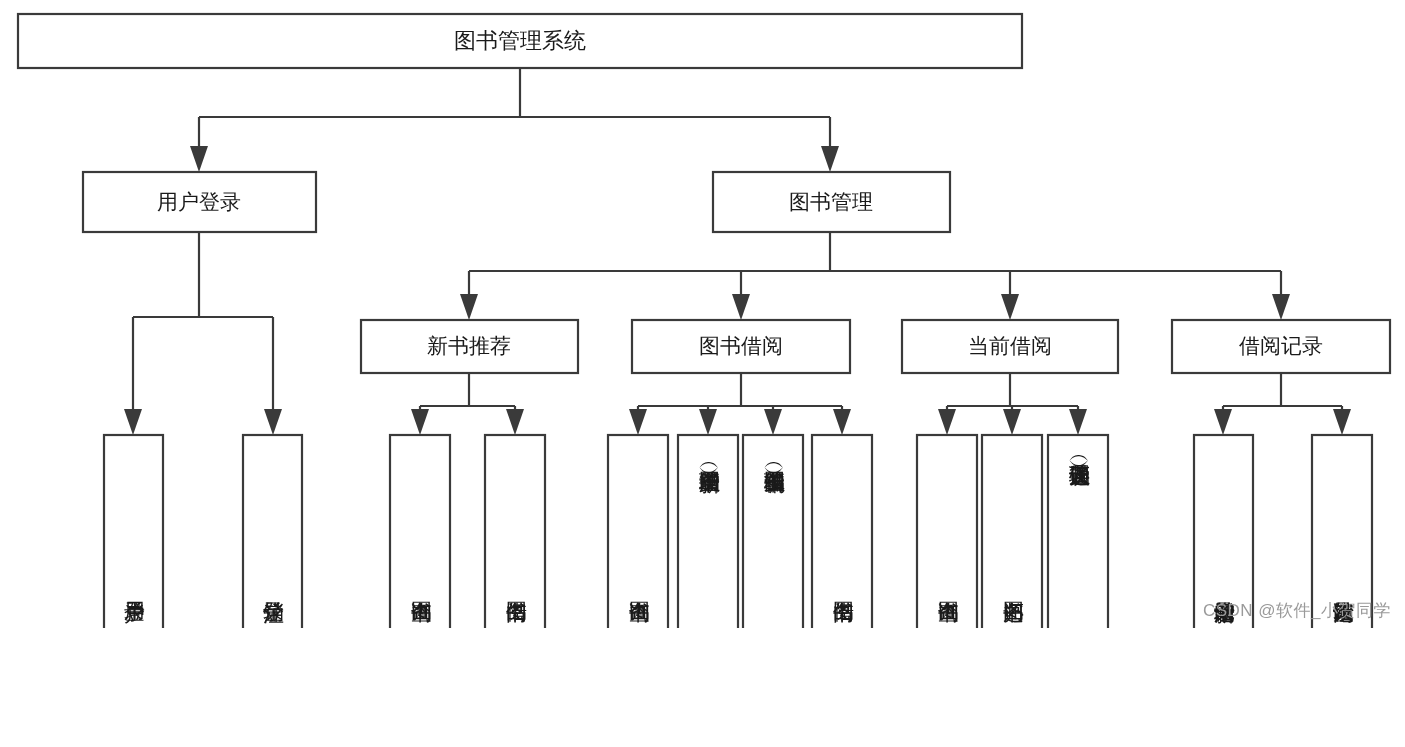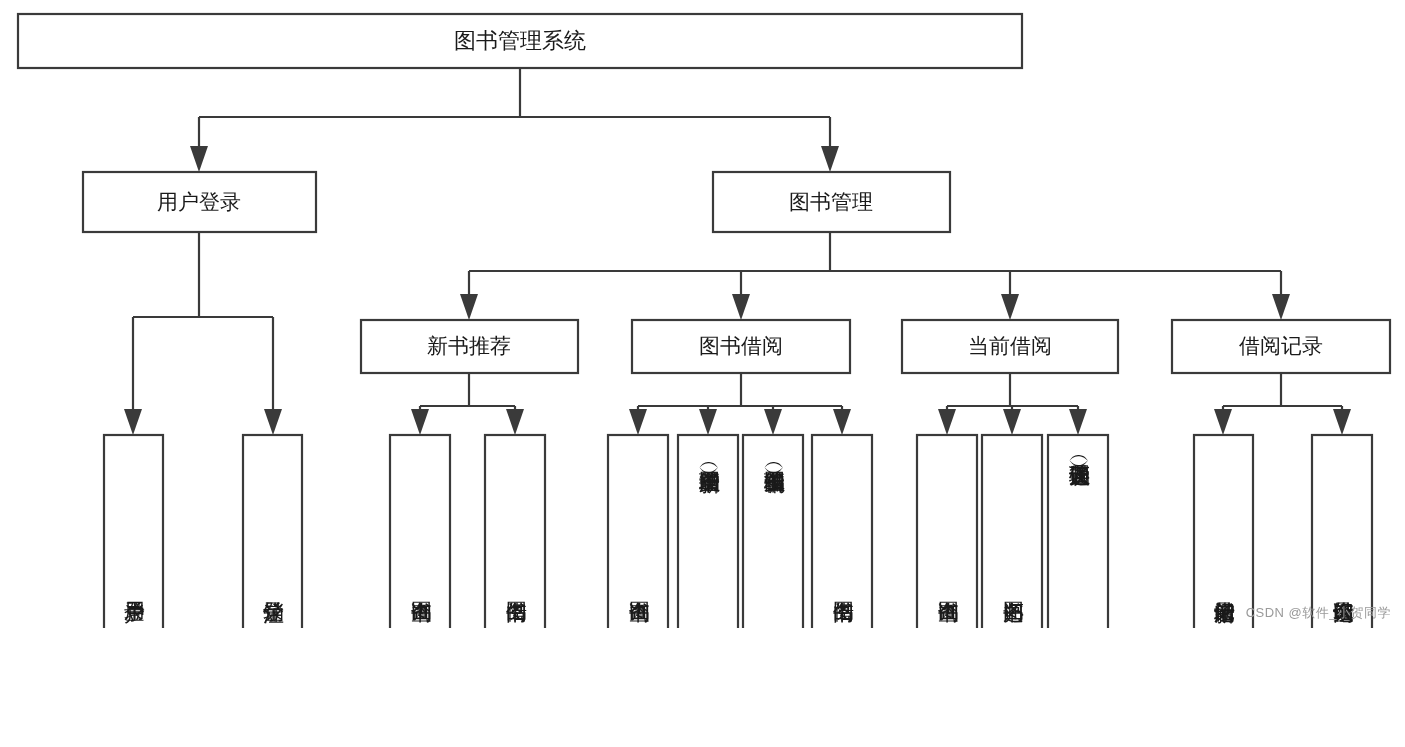--- a/index.html
+++ b/index.html
@@ -53,21 +53,21 @@
     font-size: 22px;
   }
   .label-v {
     font-size: 21px;
   }
   .watermark {
     position: absolute;
     right: 14px;
     bottom: 6px;
     font-family: "Liberation Sans", "DejaVu Sans", sans-serif;
-    font-size: 13px;
+    font-size: 17px;
     color: #9a9a9a;
     letter-spacing: 0.5px;
     white-space: nowrap;
     pointer-events: none;
   }
 </style>
 </head>
 <body>
 
 <div id="diagram-root">

